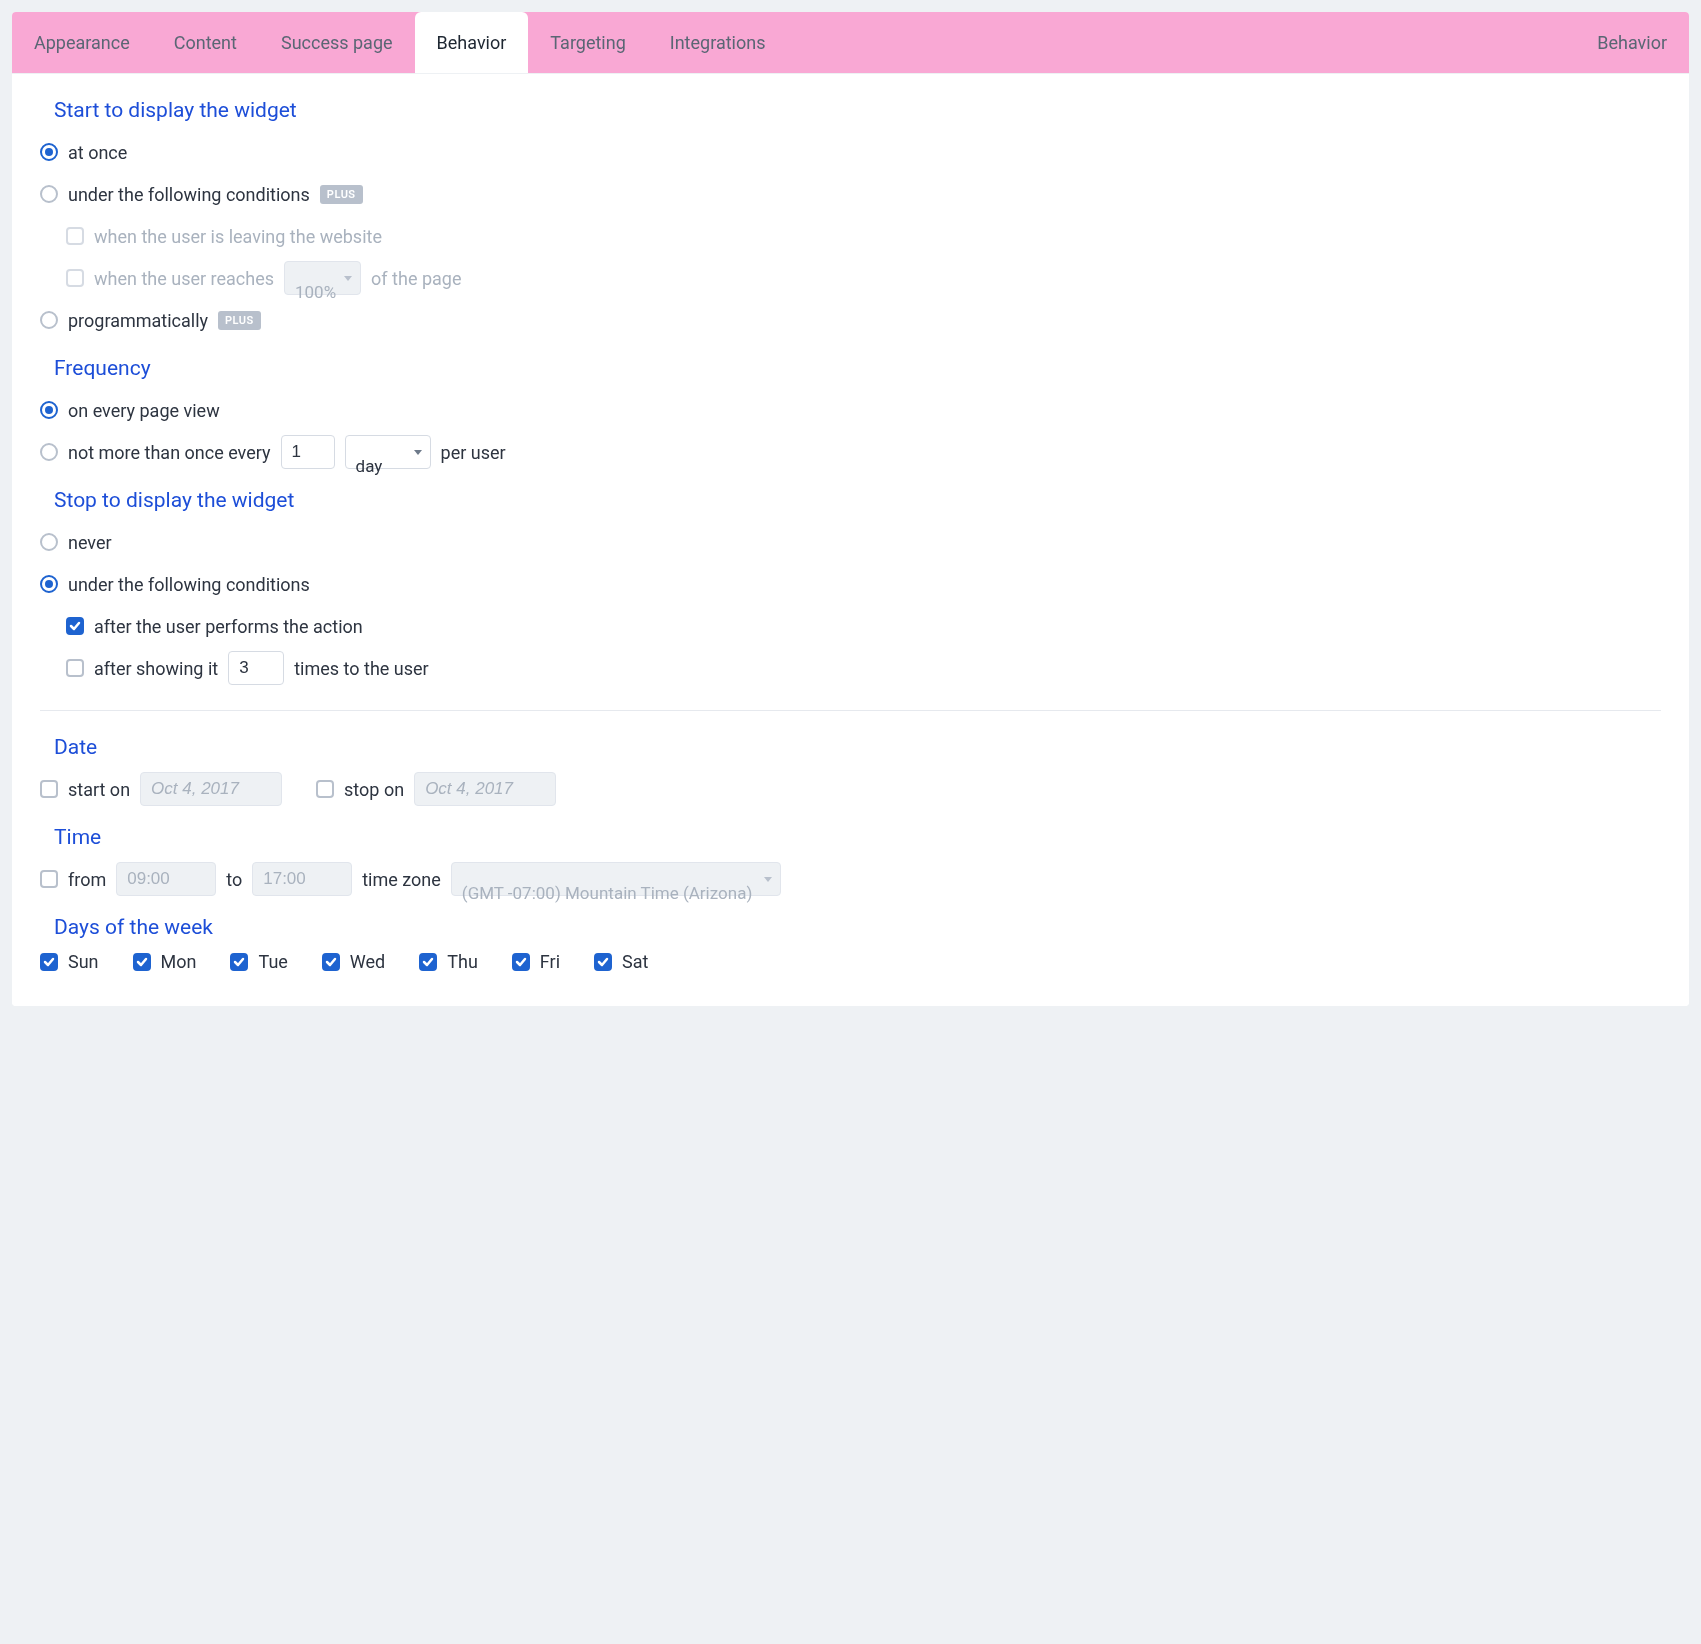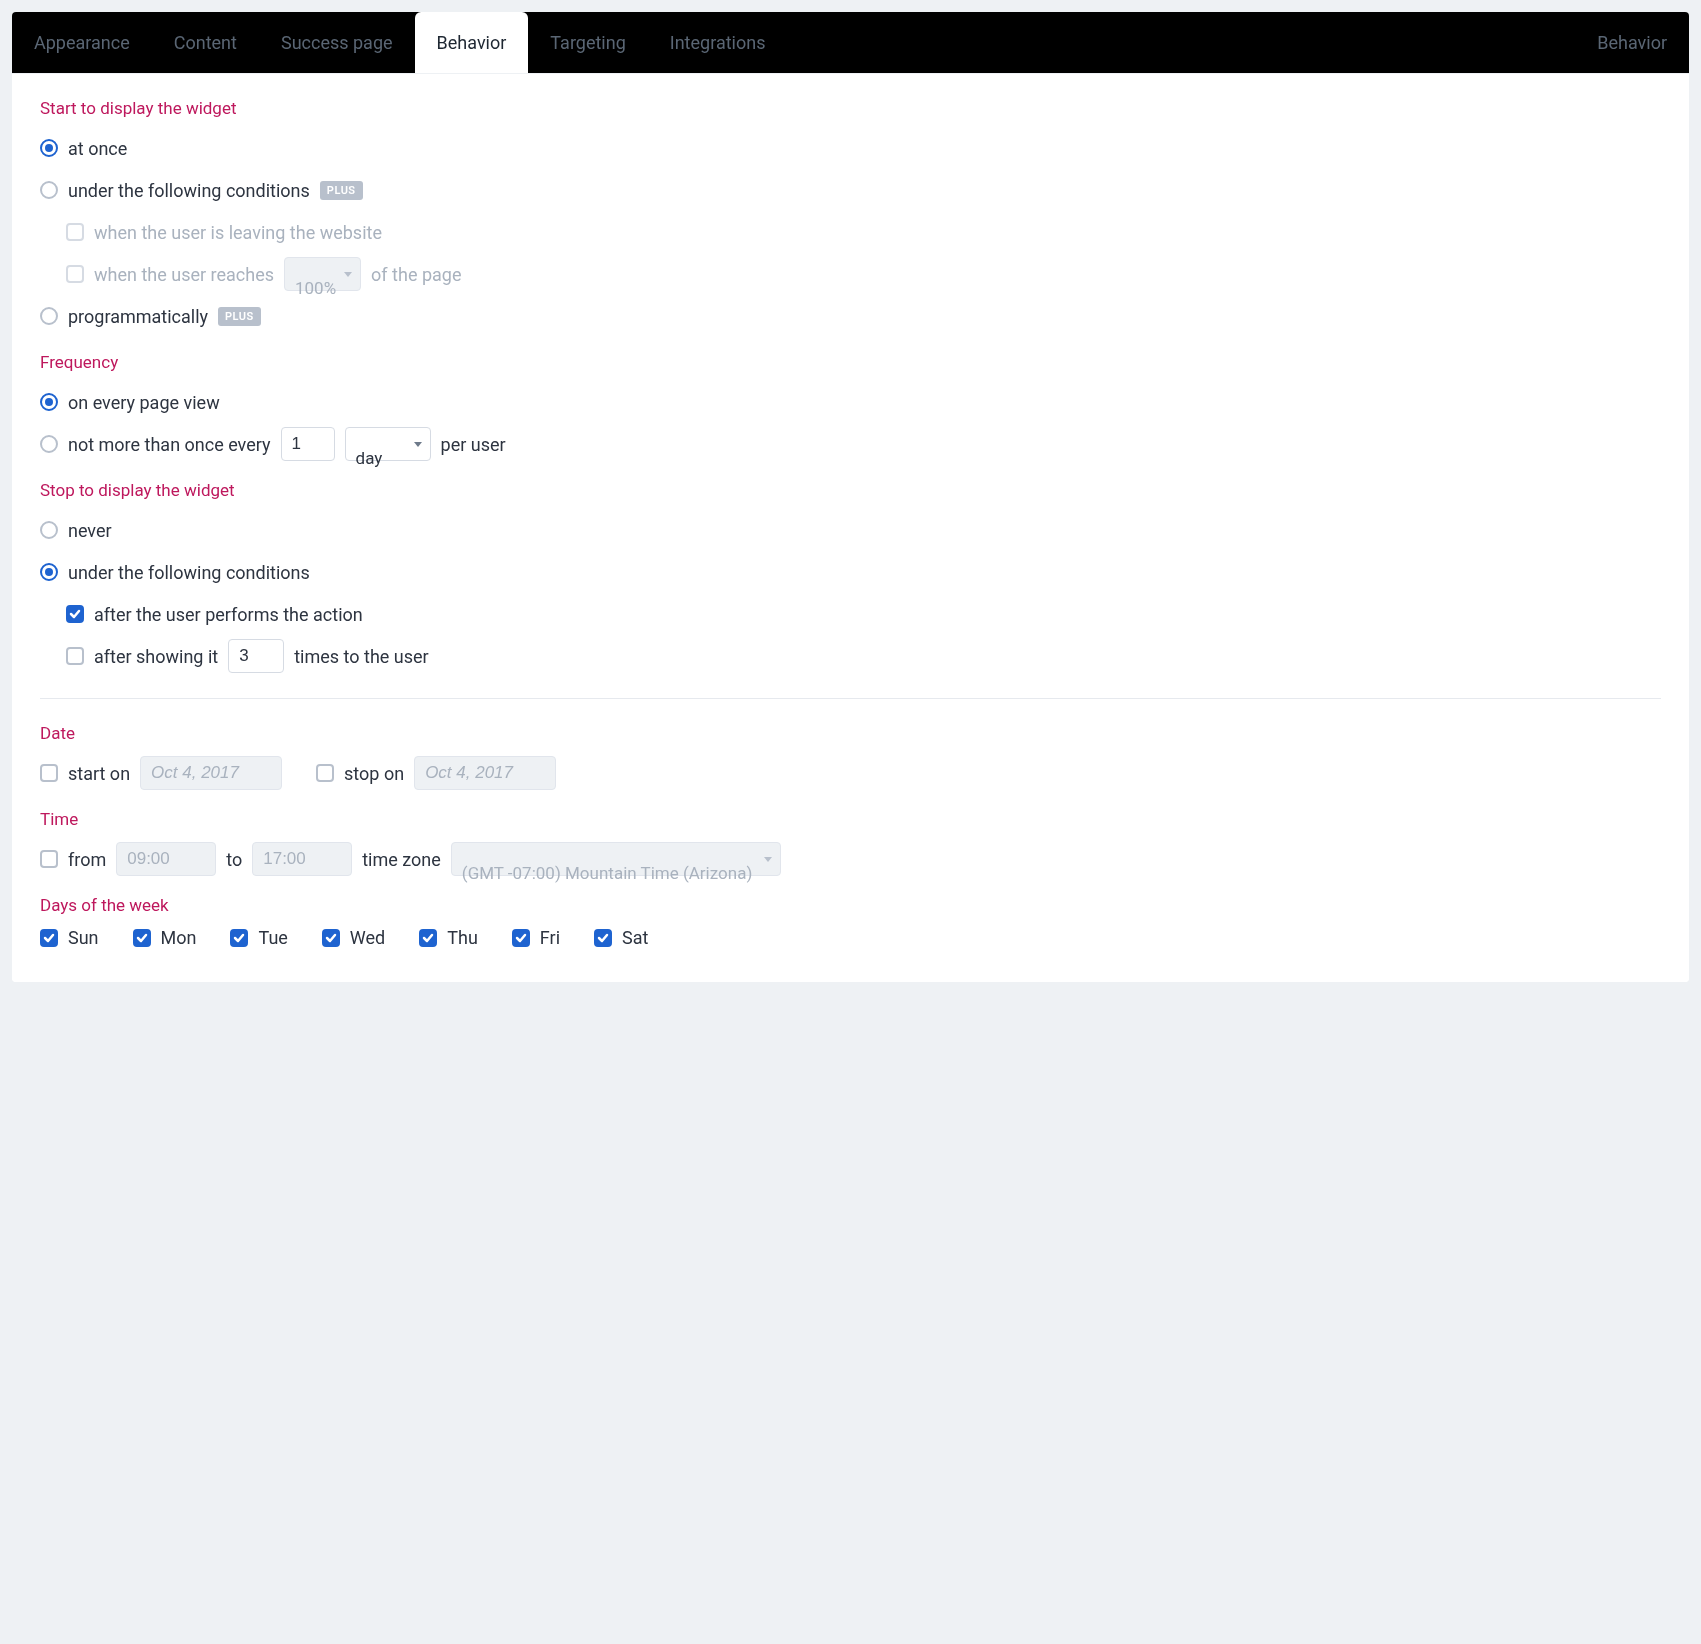--- a/index.html
+++ b/index.html
@@ -11,21 +11,21 @@
     font-size: 17px;
     padding: 12px;
   }
   .panel {
     background: #fff;
     border-radius: 4px;
     overflow: hidden;
   }
   
   .tabs {
-    background: #000000;
+    background: #f9a8d4;
     display: flex;
     align-items: stretch;
     padding: 0;
     border-bottom: 1px solid #eef1f4;
   }
   .tab {
     padding: 20px 22px;
     color: #5a6674;
     cursor: pointer;
     font-size: 18px;
@@ -36,23 +36,23 @@
     color: #1e2732;
     border-radius: 6px 6px 0 0;
   }
   .tabs .spacer { flex: 1; }
 
   .content {
     padding: 24px 28px 34px 28px;
     background: #fff;
   }
   .section-title {
-    color: #be185d;
-    font-size: 17px;
-    margin: 18px 0 12px 0;
+    color: #1d4ed8;
+    font-size: 21px;
+    margin: 18px 0 12px 14px;
   }
   .section-title.first { margin-top: 0; }
 
   .row {
     display: flex;
     align-items: center;
     gap: 10px;
     margin: 6px 0;
     min-height: 36px;
     flex-wrap: wrap;

